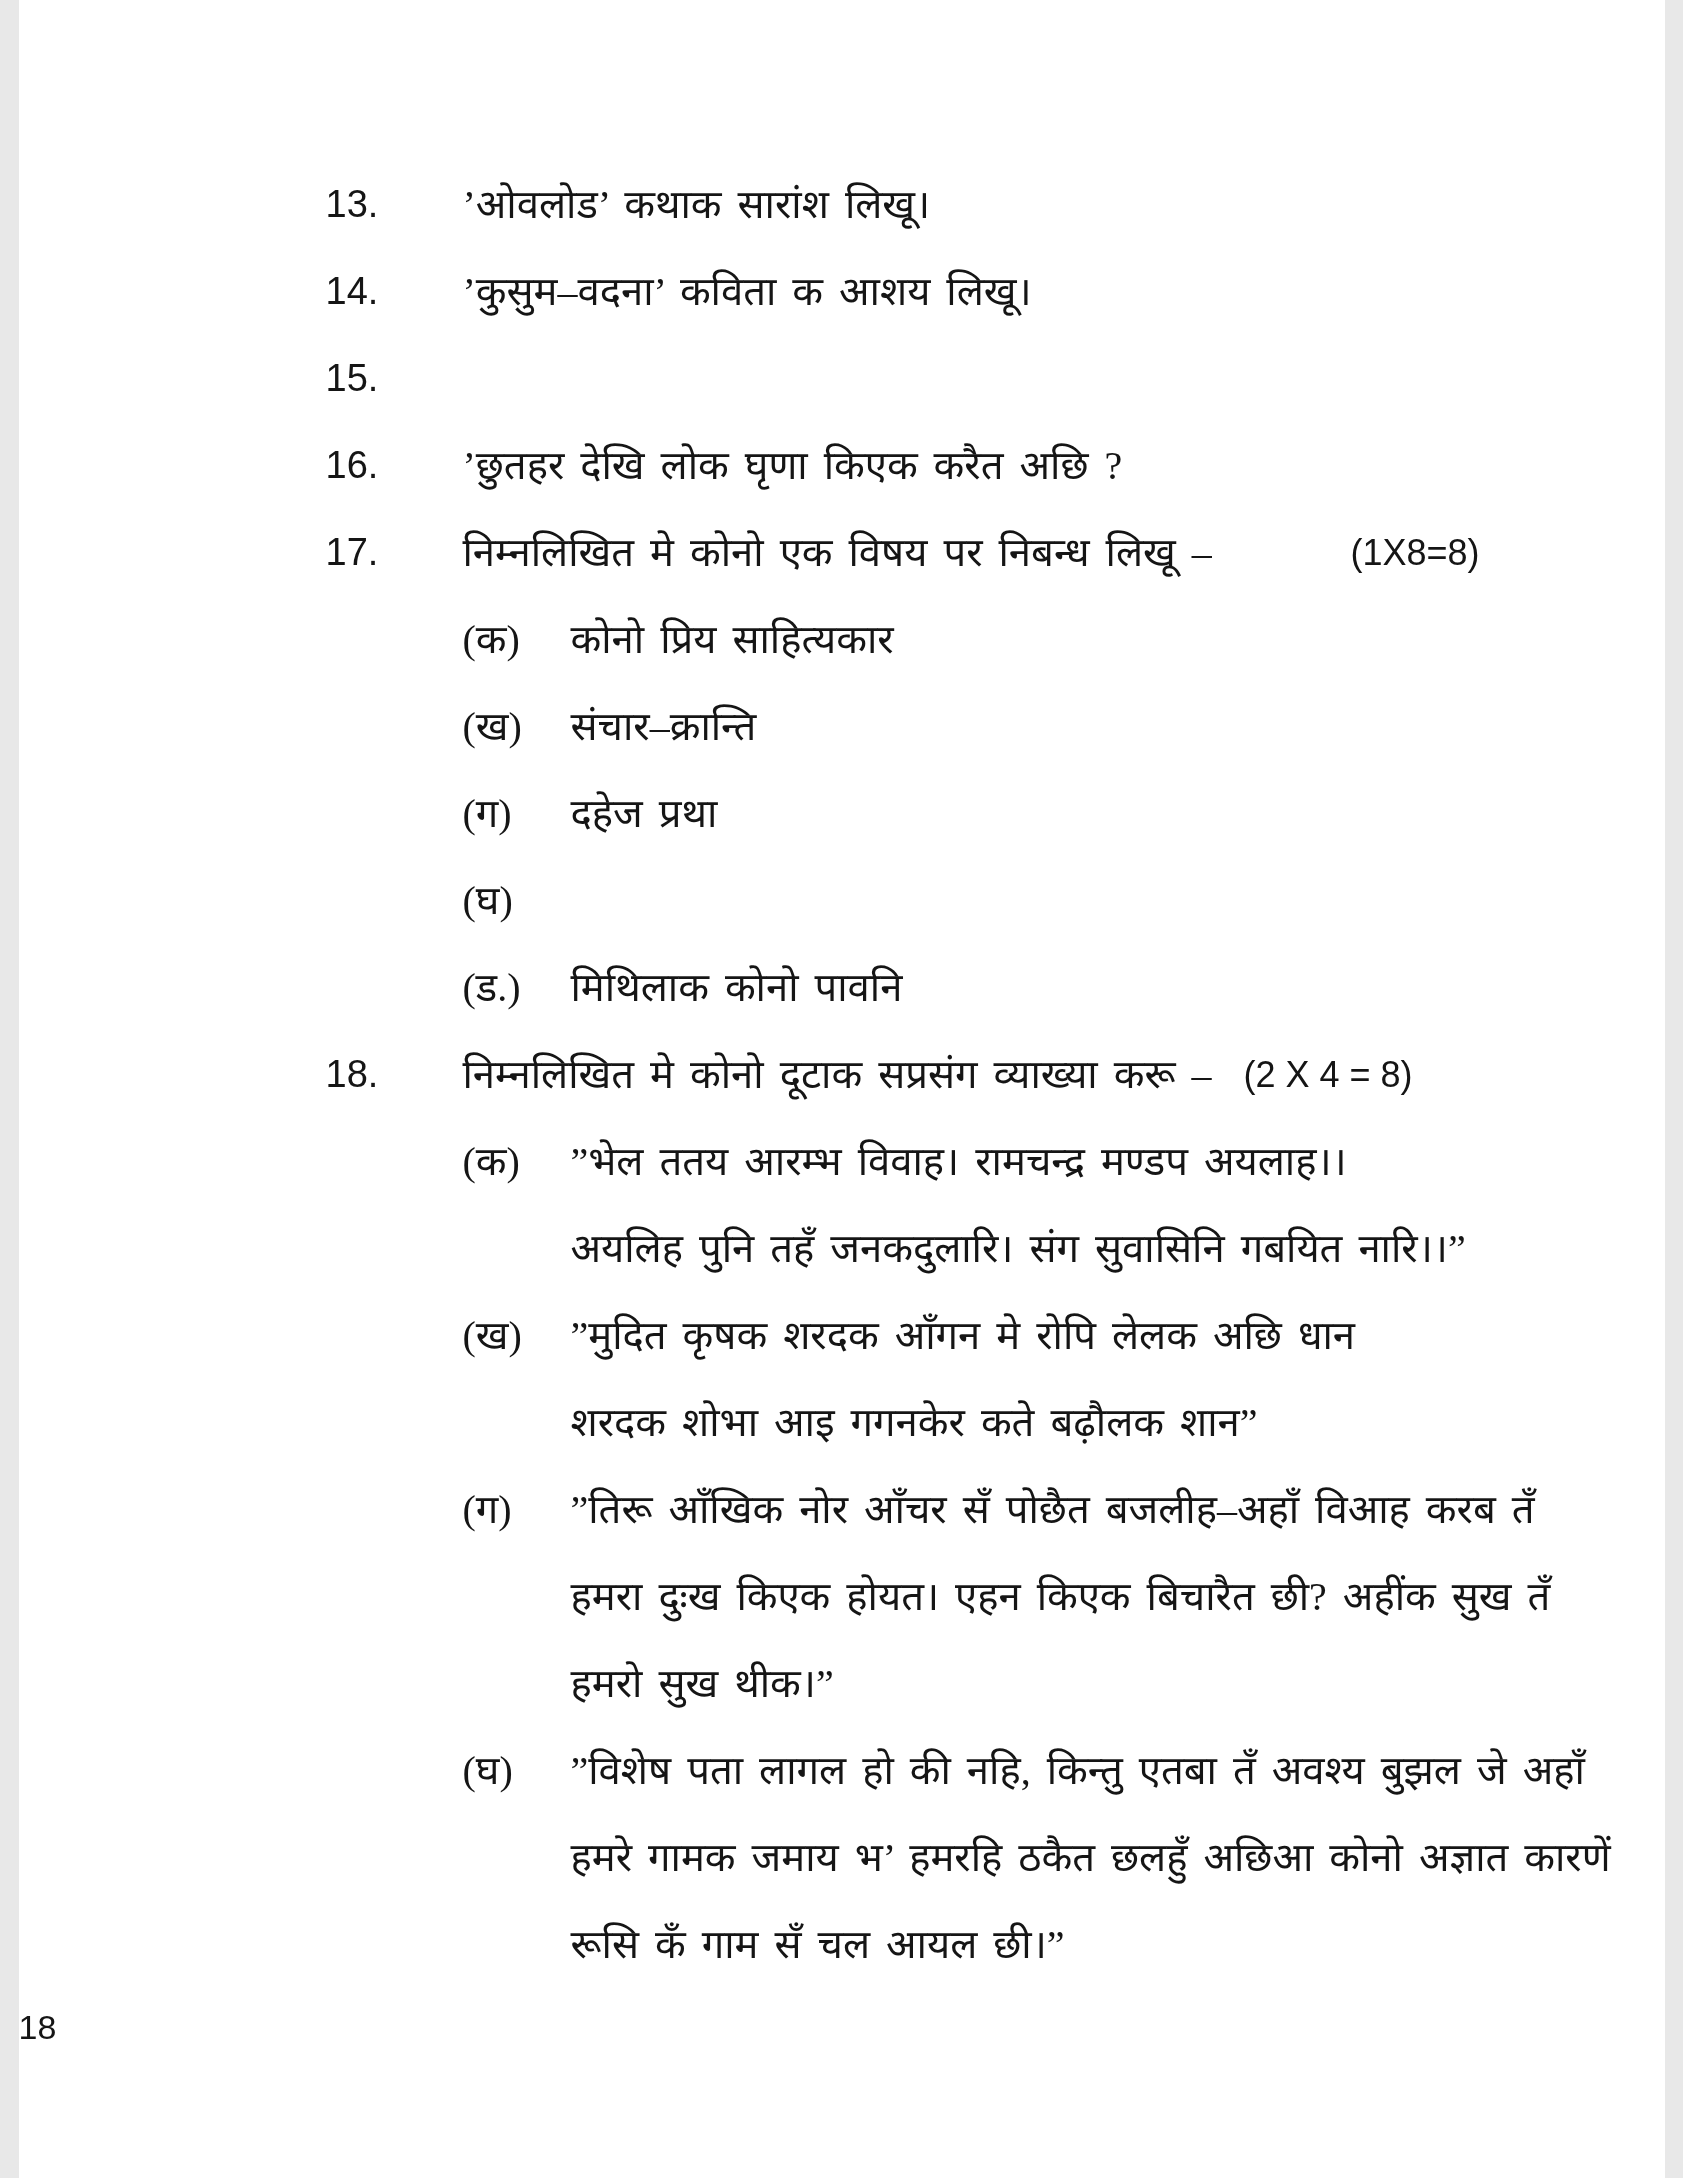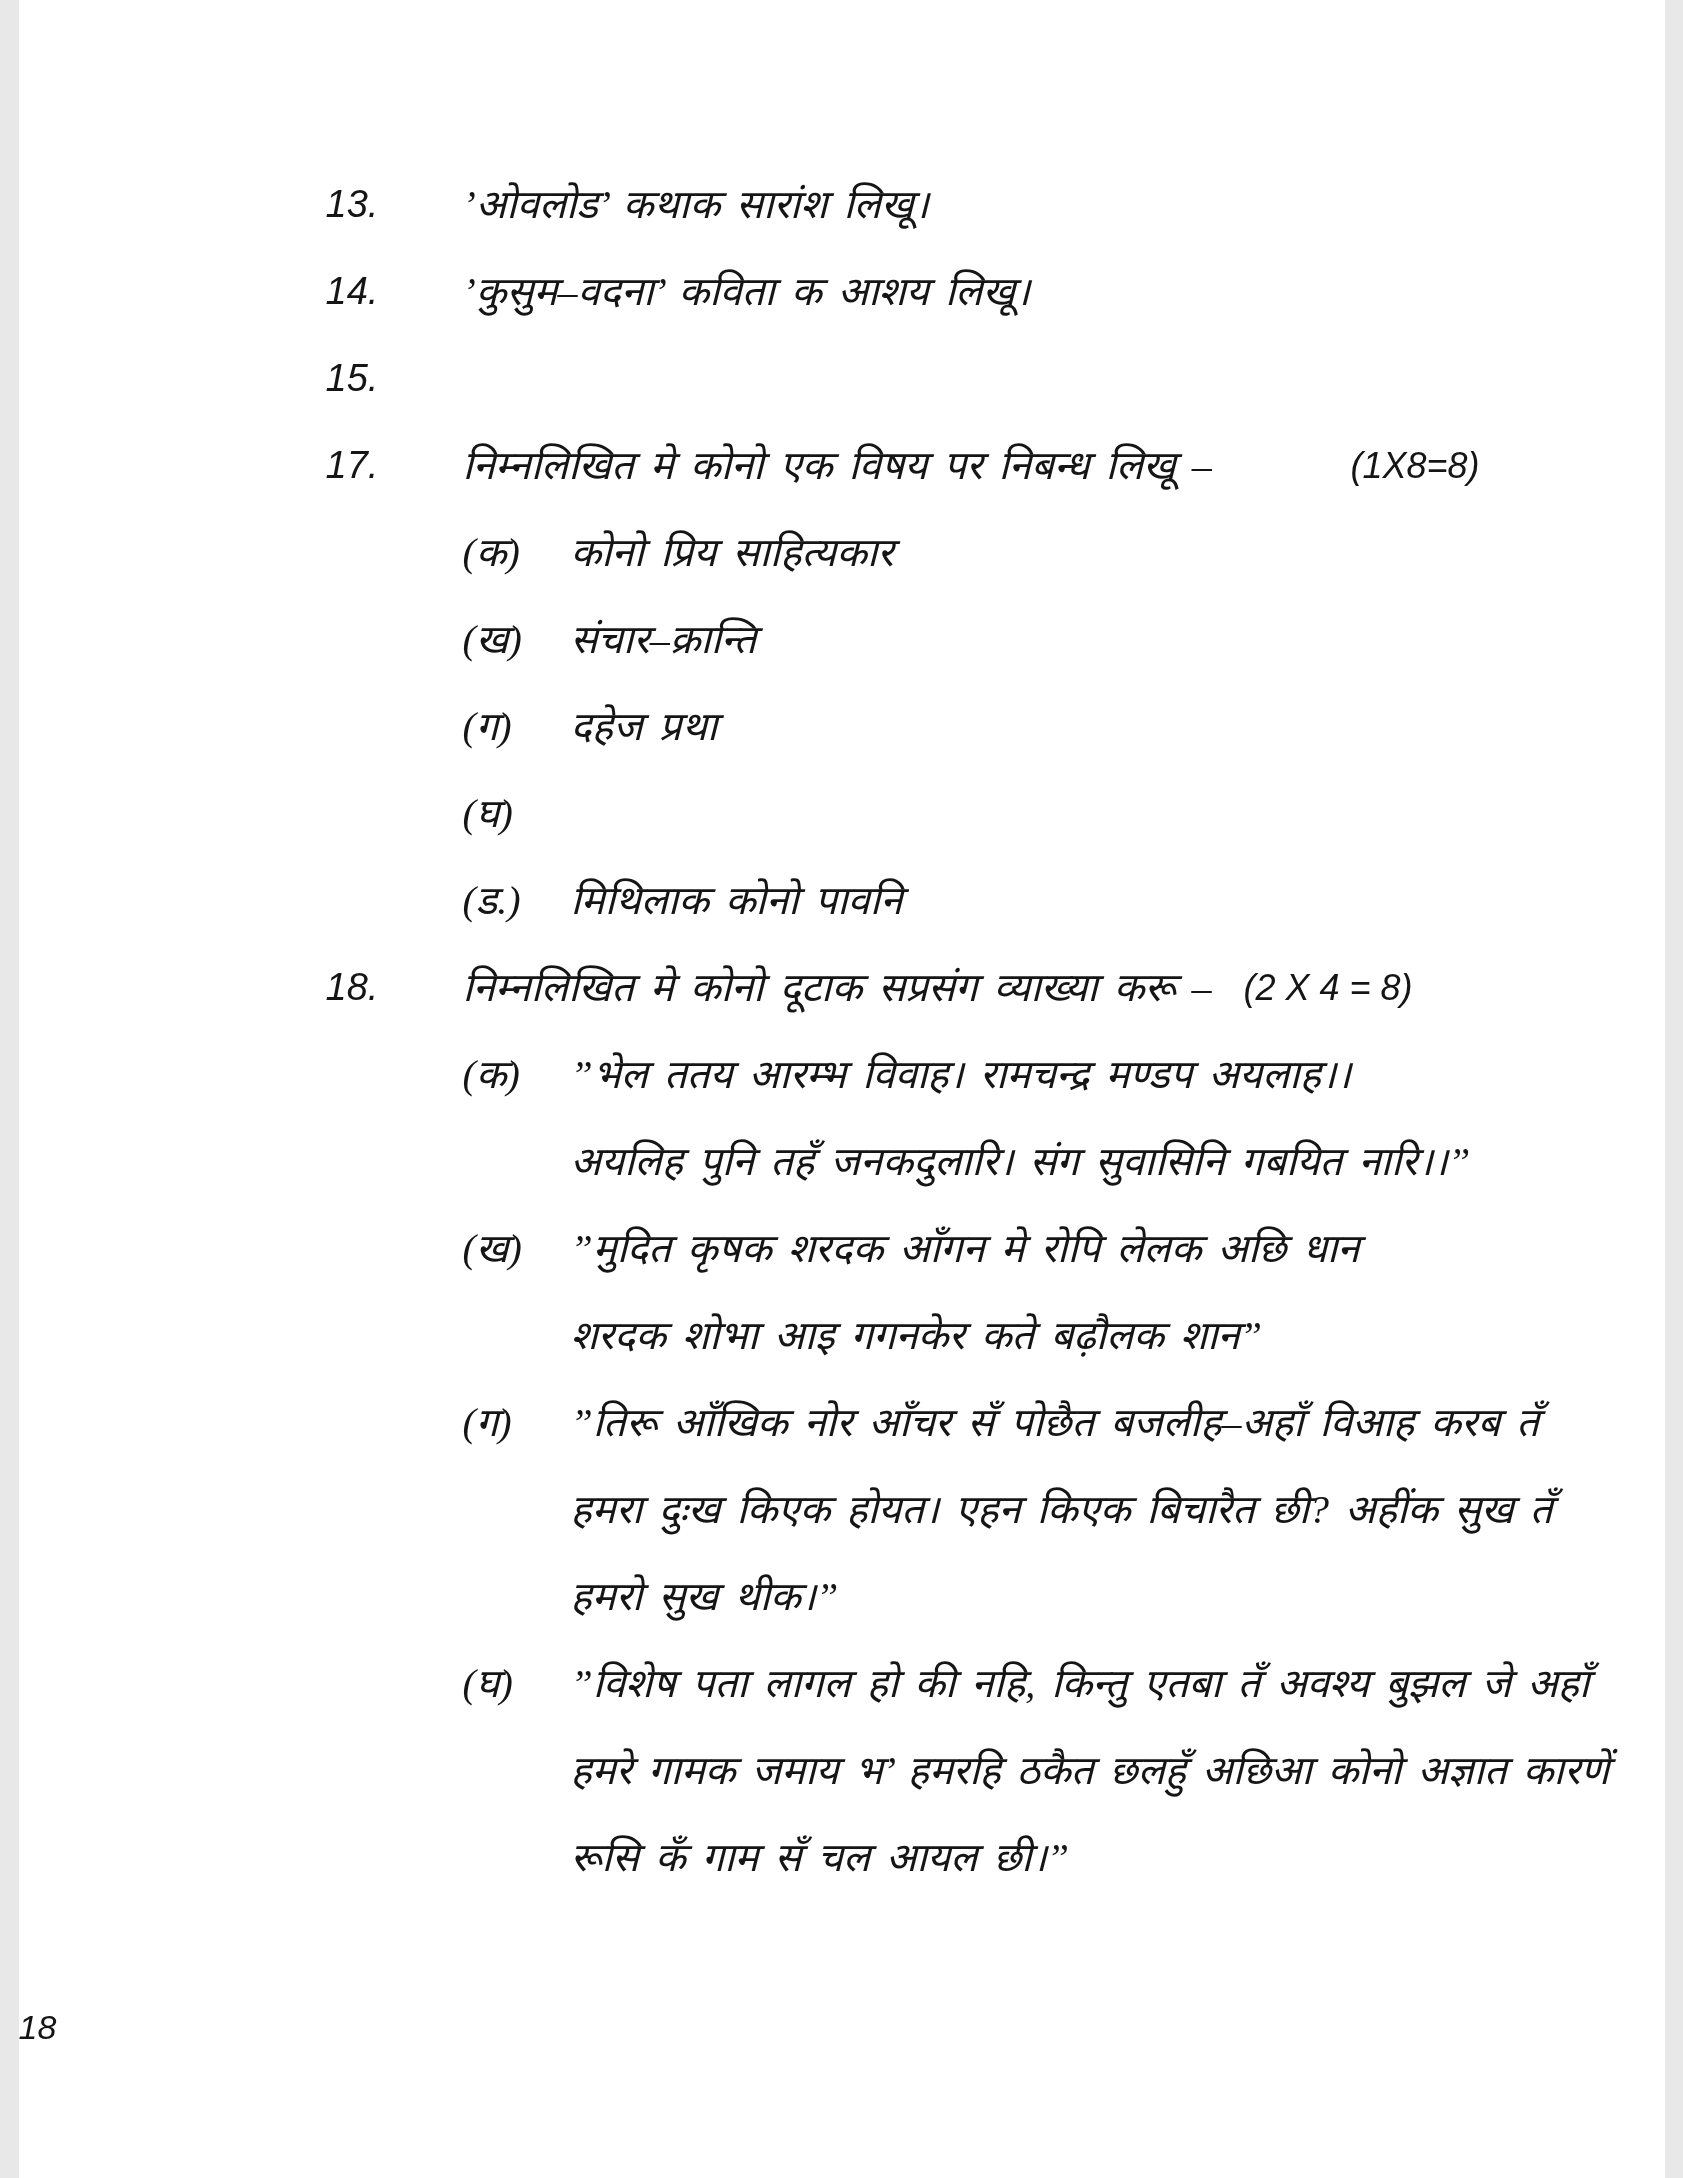--- a/index.html
+++ b/index.html
@@ -5,21 +5,20 @@
   html,body { margin:0; padding:0; background:#e8e8e8; }
   .page {
     position: relative;
     width: 1646px;
     height: 2178px;
     margin: 0 auto;
     background: #ffffff;
     font-family: "Liberation Serif", "DejaVu Serif", serif;
     color: #151515;
     overflow: hidden;
-    font-style: italic;
   }
   .rows { position: absolute; top: 161px; left: 0; right: 0; }
   .row  { position: relative; height: 87px; }
   .row span { white-space: nowrap; }
   .q-num {
     position: absolute; left: 307px;
     font-size: 38px; line-height: 87px;
     font-family: "Liberation Sans", "DejaVu Sans", sans-serif;
   }
   .q-text {
@@ -54,20 +53,24 @@
       <div class="row q-row" data-q="13">
         <span class="q-num">13.</span>
         <span class="q-text">’ओवलोड’ कथाक सारांश लिखू।</span>
       </div>
       <div class="row q-row" data-q="14">
         <span class="q-num">14.</span>
         <span class="q-text">’कुसुम–वदना’ कविता क आशय लिखू।</span>
       </div>
       <div class="row q-row" data-q="15">
         <span class="q-num">15.</span>
+      </div>
+      <div class="row q-row" data-q="16">
+        <span class="q-num">16.</span>
+        <span class="q-text">’छुतहर देखि लोक घृणा किएक करैत अछि ?</span>
       </div>
       <div class="row q-row" data-q="17">
         <span class="q-num">17.</span>
         <span class="q-text">निम्नलिखित मे कोनो एक विषय पर निबन्ध लिखू –</span>
         <span class="q-marks">(1X8=8)</span>
       </div>
       <div class="row opt-row">
         <span class="opt-label">(क)</span>
         <span class="opt-text">कोनो प्रिय साहित्यकार</span>
       </div>

